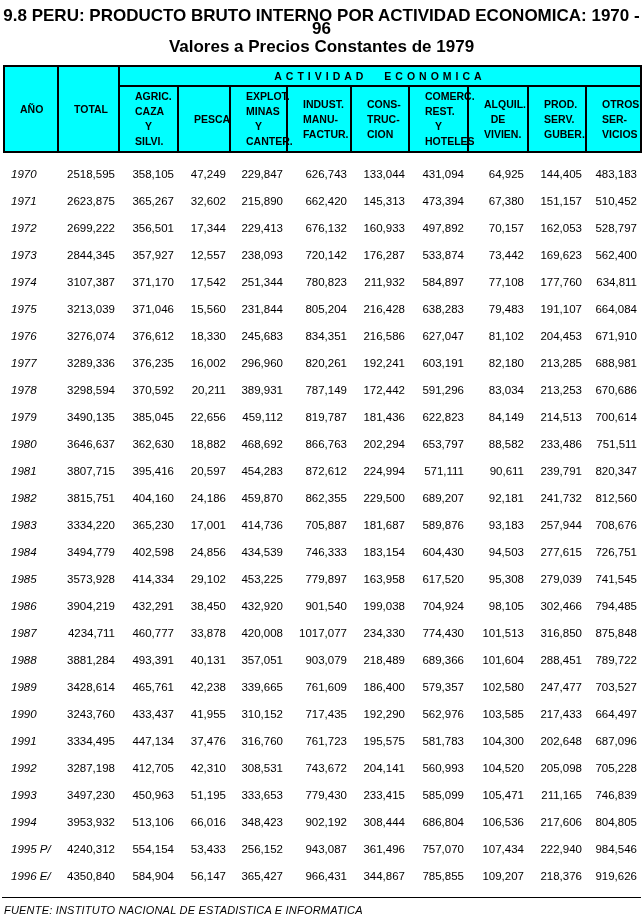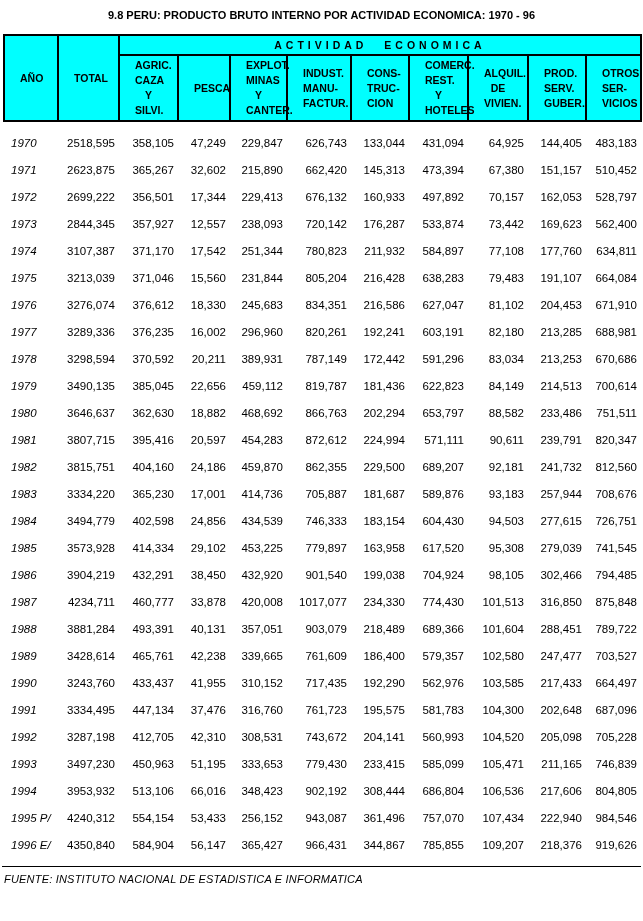--- a/index.html
+++ b/index.html
@@ -7,21 +7,21 @@
   body {
     width: 643px; height: 921px;
     background: #ffffff; color: #000000;
     font-family: "Liberation Sans", sans-serif;
     overflow: hidden;
   }
   .titles {
     padding-top: 9px;
     text-align: center;
     font-weight: bold;
-    font-size: 11px;
+    font-size: 17px;
     line-height: 13px;
   }
   .titles .t-line { margin-bottom: 5px; }
 
   table.gdp {
     border-collapse: collapse;
     table-layout: fixed;
     width: 637px;
     margin: 12px 0 0 3px;
   }
@@ -62,20 +62,21 @@
     font-size: 11px;
     margin: 6px 0 16px 4px;
     letter-spacing: 0.2px;
   }
 </style>
 </head>
 <body>
 
 <div class="titles">
   <div class="t-line">9.8 PERU: PRODUCTO BRUTO INTERNO POR ACTIVIDAD ECONOMICA: 1970 - 96</div>
+  <div class="t-line">Valores a Precios Constantes de 1979</div>
 </div>
 
 <table class="gdp">
   <colgroup>
     <col style="width:54px">
       <col style="width:61px">
       <col style="width:59px">
     <col style="width:52px">
       <col style="width:57px">
       <col style="width:64px">

